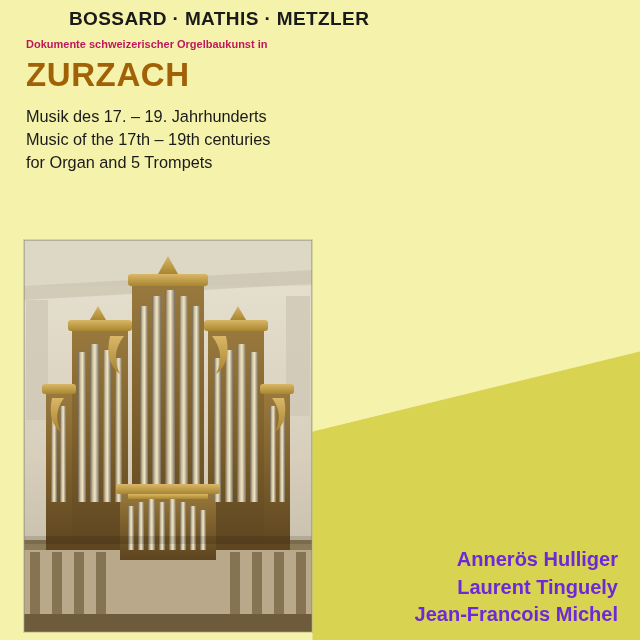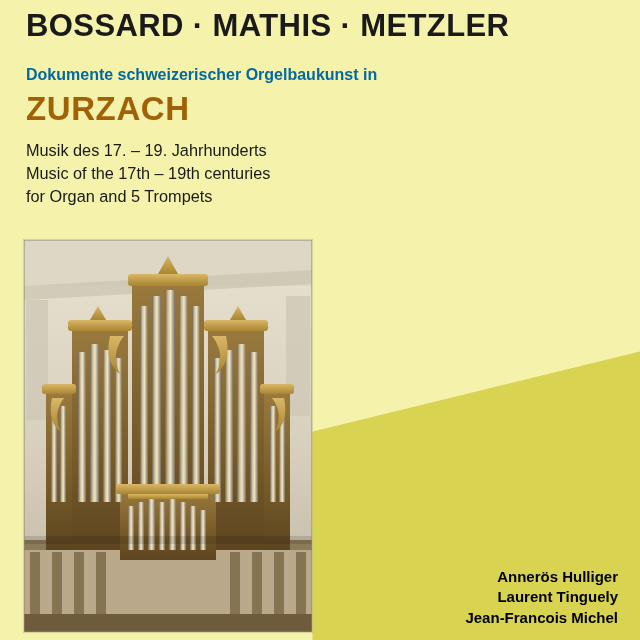--- a/index.html
+++ b/index.html
@@ -30,32 +30,33 @@
     left: 0; top: 0;
     width: 640px; height: 640px;
   }
   .titles {
     position: absolute;
     left: 26px;
     top: 8px;
     width: 590px;
   }
   .composers {
-    font-size: 31px;
+    font-size: 19px;
     font-weight: bold;
     letter-spacing: 0.4px;
     color: #1a1a1a;
     white-space: nowrap;
     line-height: 1.15;
+    margin-left: 43px;
   }
   .subtitle {
-    margin-top: 20px;
-    font-size: 16px;
-    font-weight: bold;
-    color: #0369a1;
+    margin-top: 7px;
+    font-size: 11px;
+    font-weight: bold;
+    color: #be185d;
     line-height: 1.33;
   }
   .place {
     margin-top: 7px;
     font-size: 33px;
     font-weight: bold;
     letter-spacing: 0.6px;
     color: #a16207;
     line-height: 1.05;
   }
@@ -64,23 +65,23 @@
     font-size: 16.3px;
     font-weight: normal;
     color: #1a1a1a;
     line-height: 1.42;
   }
   .performers {
     position: absolute;
     right: 22px;
     bottom: 12px;
     text-align: right;
-    font-size: 15px;
-    font-weight: bold;
-    color: #000000;
+    font-size: 20px;
+    font-weight: bold;
+    color: #6d28d9;
     line-height: 1.36;
   }
   
   .photo {
     position: absolute;
     left: 24px;
     top: 240px;
     width: 288px;
     height: 392px;
     background: #c9c3b4;

